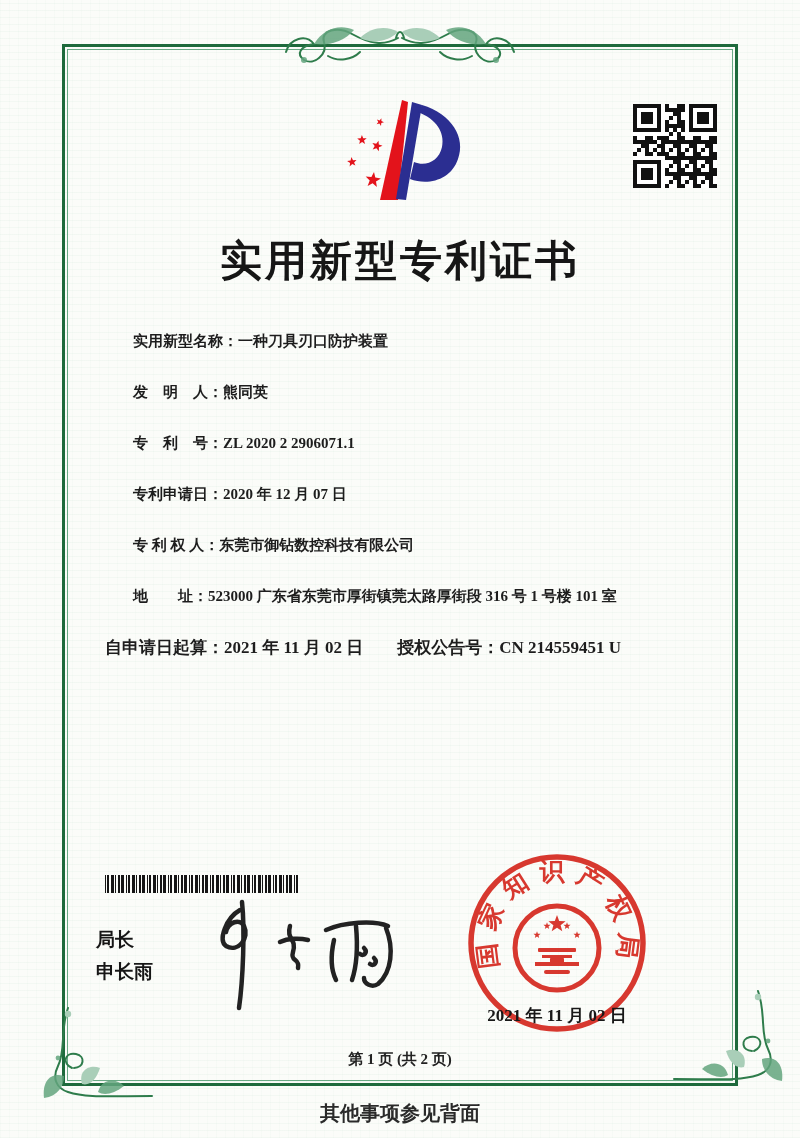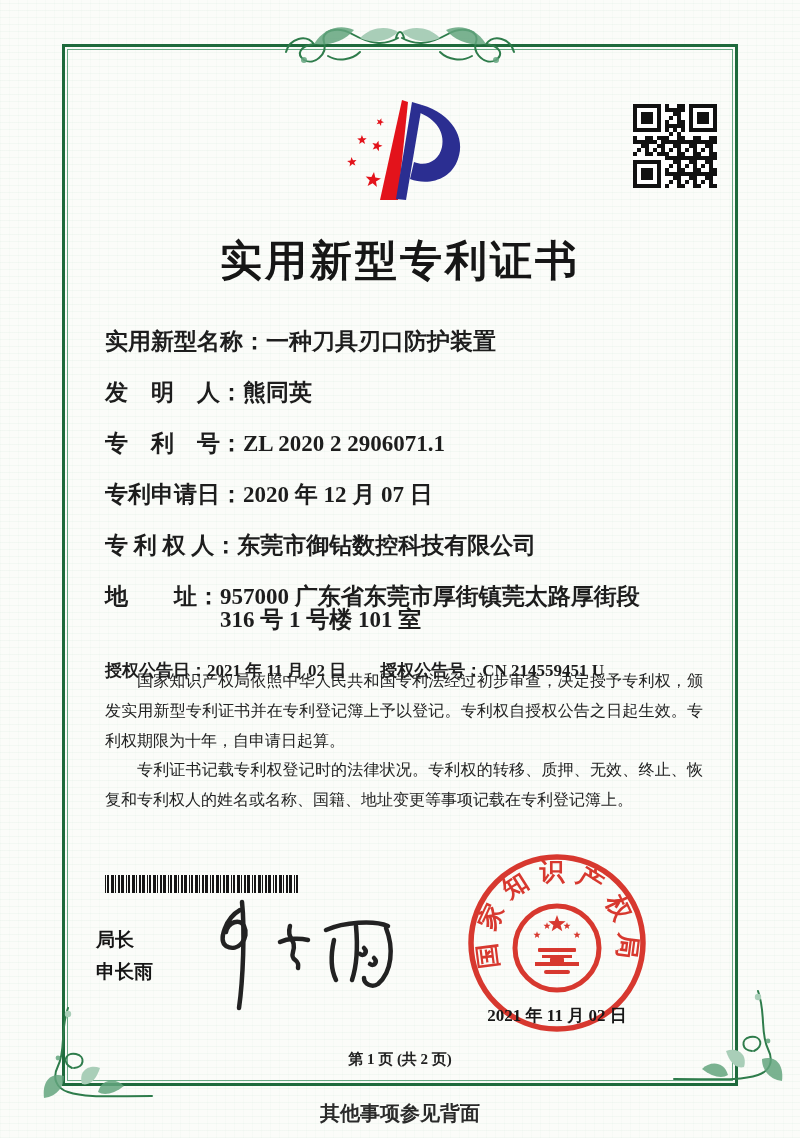--- a/index.html
+++ b/index.html
@@ -17,21 +17,21 @@
   .frame-inner{position:absolute;left:2px;top:2px;right:2px;bottom:2px;border:1px solid var(--border-green-lt);}
   .orn{position:absolute;}
   .orn-top{left:280px;top:16px;width:240px;height:58px;}
   .orn-bl{left:38px;top:1006px;width:118px;height:104px;}
   .orn-br{left:670px;top:978px;width:118px;height:126px;transform:scaleX(-1);}
   .cert-no{position:absolute;left:90px;top:110px;font-size:17px;font-weight:700;letter-spacing:1px;color:var(--ink);}
   .logo{position:absolute;left:344px;top:96px;width:122px;height:112px;}
   .qr{position:absolute;left:633px;top:104px;width:84px;height:84px;}
   .title{position:absolute;left:100px;top:233px;width:600px;text-align:center;font-size:42px;font-weight:800;letter-spacing:3px;color:#161616;}
   .fields{position:absolute;left:105px;top:330px;width:548px;color:var(--ink);}
-  .frow{display:flex;font-size:23px;font-weight:600;line-height:23px;margin-bottom:28px;}
+  .frow{display:flex;font-size:15px;font-weight:600;line-height:23px;margin-bottom:28px;margin-left:28px;}
   .flabel{white-space:pre;flex:none;}
   .fvalue{width:450px;}
   .grant{display:flex;font-size:17px;font-weight:600;line-height:23px;}
   .grant .pair2{margin-left:34px;}
   .paras{position:absolute;left:105px;top:666px;width:598px;font-size:16px;line-height:1.86;color:#222;text-align:justify;}
   .paras p{text-indent:2em;}
   .barcode{position:absolute;left:105px;top:875px;width:196px;height:18px;}
   .signatory{position:absolute;left:96px;top:930px;font-size:19px;font-weight:700;color:#161616;line-height:1;}
   .signatory .name{margin-top:13px;}
   .signature{position:absolute;left:198px;top:894px;width:218px;height:120px;}
@@ -286,34 +286,30 @@
     <div class="frow">
       <span class="flabel">专利申请日：</span>
       <span class="fvalue">2020 年 12 月 07 日</span>
     </div>
     <div class="frow">
       <span class="flabel">专 利 权 人：</span>
       <span class="fvalue">东莞市御钻数控科技有限公司</span>
     </div>
     <div class="frow">
       <span class="flabel">地　　址：</span>
-      <span class="fvalue">957000 广东省东莞市厚街镇莞太路厚街段 316 号 1 号楼 101 室</span>
+      <span class="fvalue">523000 广东省东莞市厚街镇莞太路厚街段 316 号 1 号楼 101 室</span>
     </div>
     <div class="grant">
-      <span>授权公告日：</span>
+      <span>自申请日起算：</span>
         <span>2021 年 11 月 02 日</span>
       <span class="pair2">授权公告号：</span>
         <span>CN 214559451 U</span>
     </div>
   </div>
 
-  <div class="paras">
-    <p>国家知识产权局依照中华人民共和国专利法经过初步审查，决定授予专利权，颁发实用新型专利证书并在专利登记簿上予以登记。专利权自授权公告之日起生效。专利权期限为十年，自申请日起算。</p>
-    <p>专利证书记载专利权登记时的法律状况。专利权的转移、质押、无效、终止、恢复和专利权人的姓名或名称、国籍、地址变更等事项记载在专利登记簿上。</p>
-  </div>
 
   <svg class="barcode" viewBox="0 0 196 18" preserveAspectRatio="none">
     <g id="barcode-bars" fill="#151515">
         <rect x="0" y="0" width="1" height="18"></rect>
         <rect x="2" y="0" width="2" height="18"></rect>
         <rect x="6" y="0" width="3" height="18"></rect>
         <rect x="10" y="0" width="1" height="18"></rect>
         <rect x="13" y="0" width="2" height="18"></rect>
         <rect x="16" y="0" width="3" height="18"></rect>
         <rect x="21" y="0" width="1" height="18"></rect>

